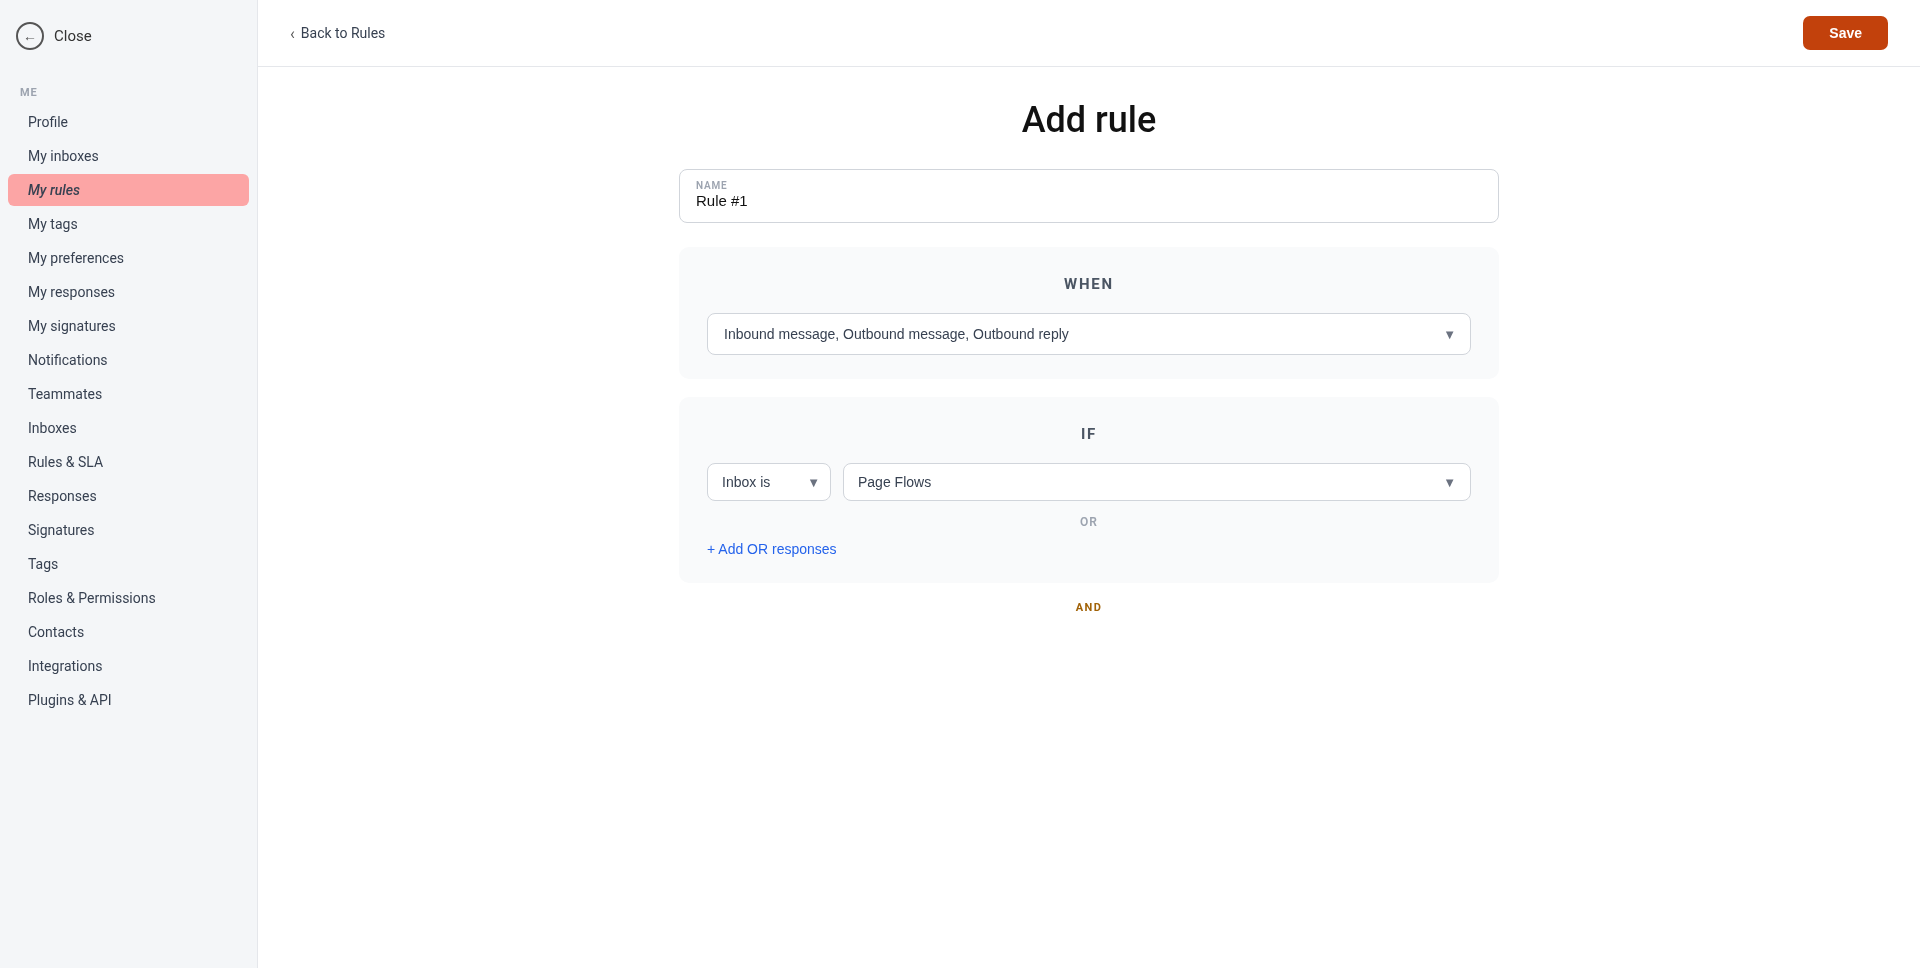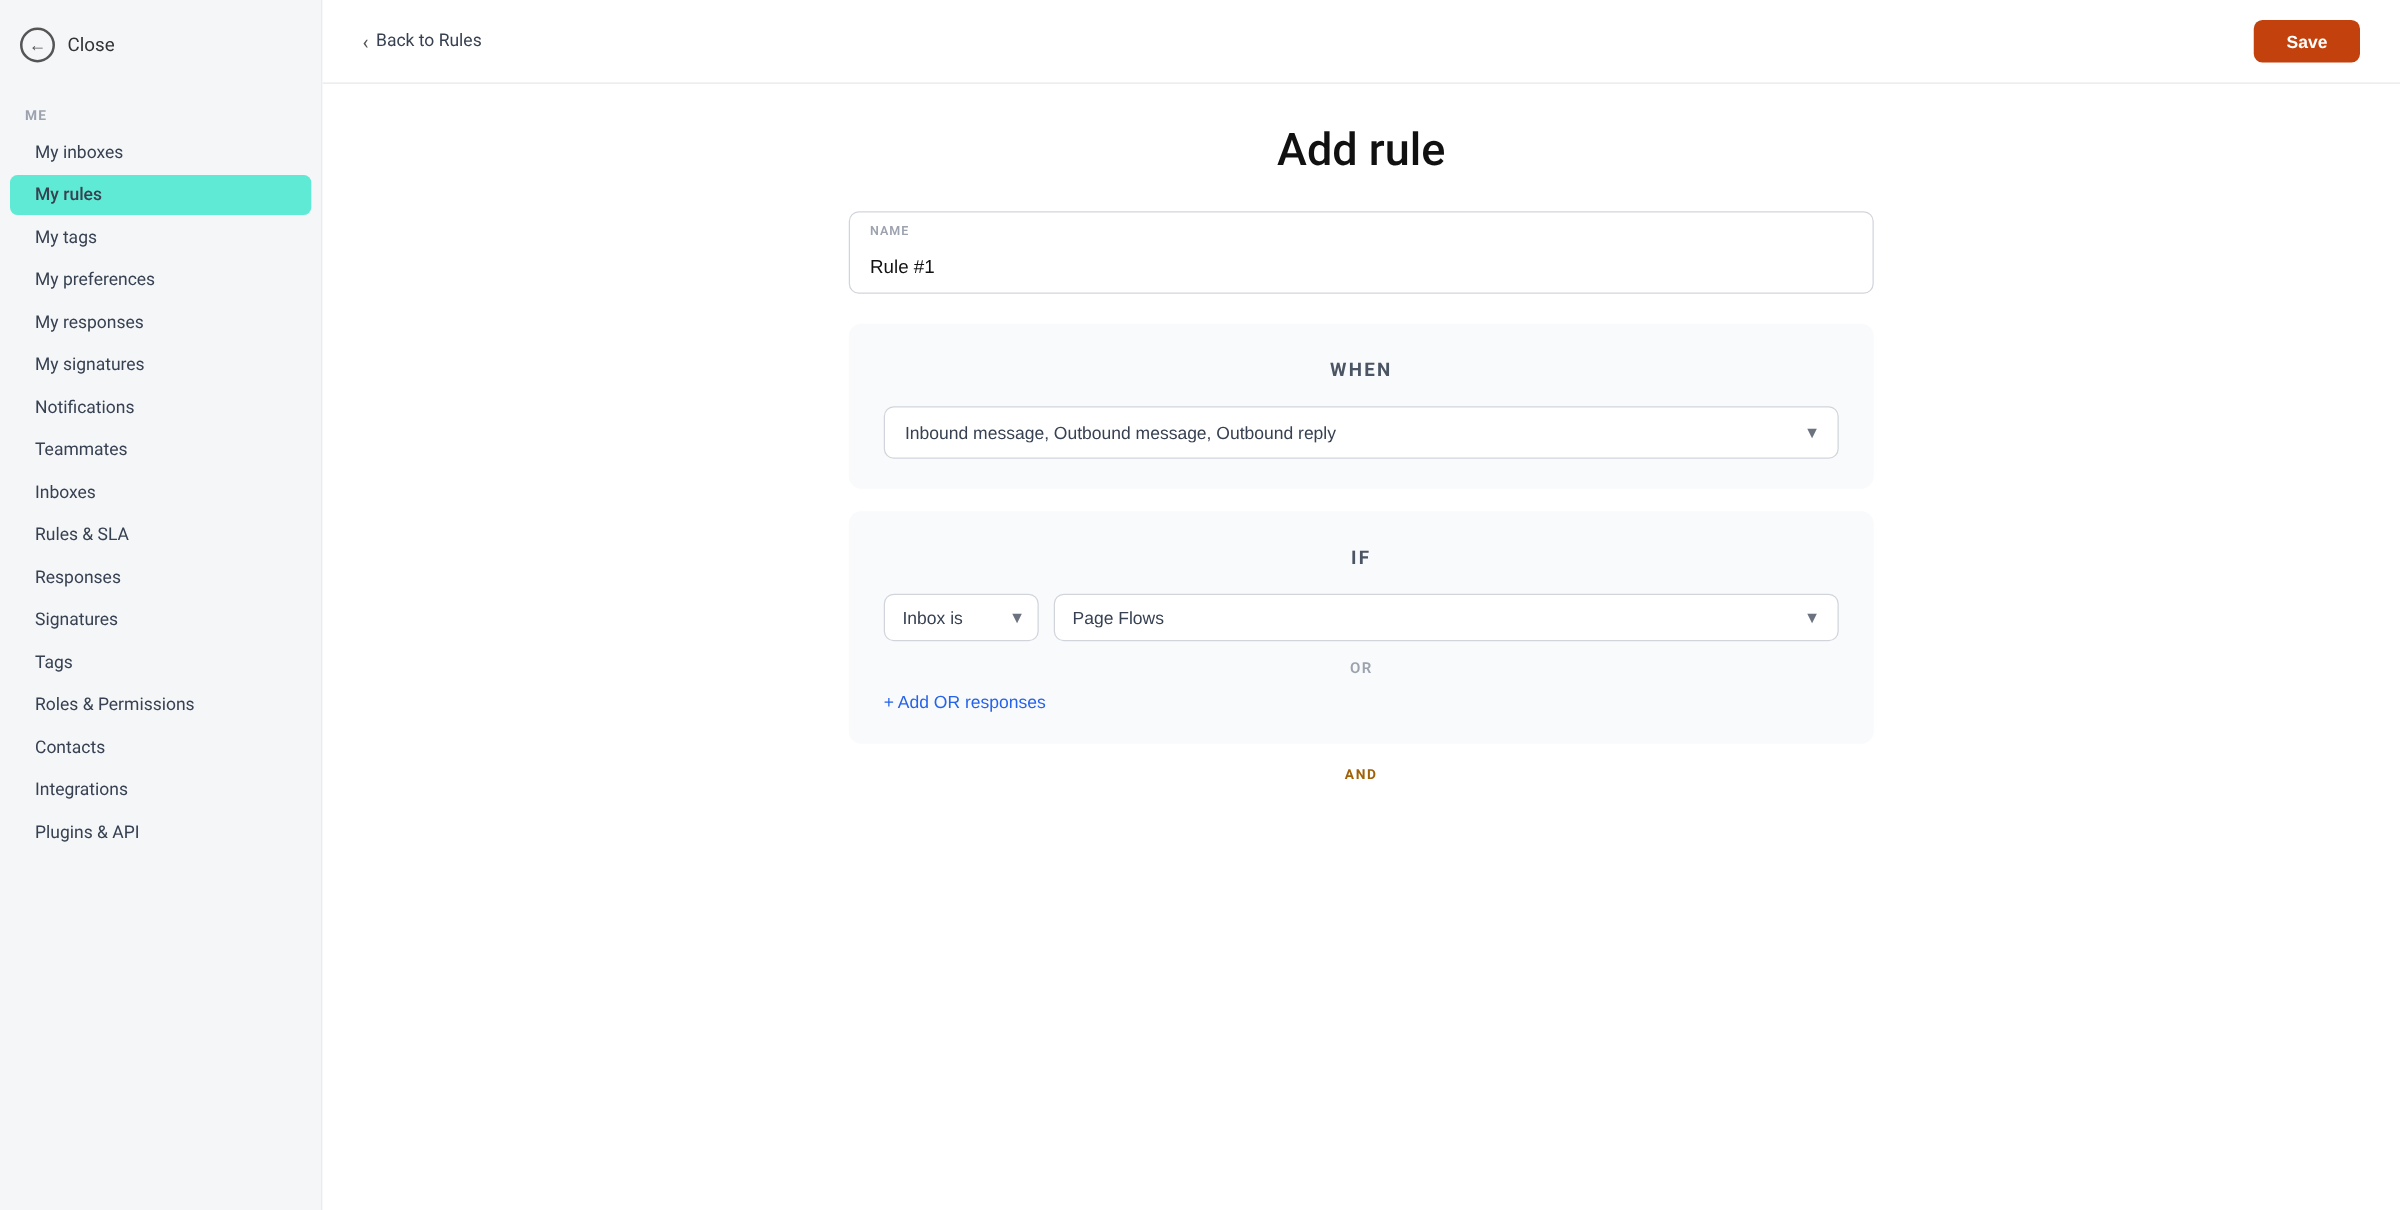--- a/index.html
+++ b/index.html
@@ -45,21 +45,21 @@
       text-transform: uppercase;
     }
     .sidebar-item {
       padding: 8px 20px;
       font-size: 14px;
       color: #374151;
       cursor: pointer;
       border-radius: 6px;
       margin: 1px 8px;
     }
-    .sidebar-item.active { background: #5eead4; font-weight: 500; }
+    .sidebar-item.active { background: #fca5a5; font-weight: 500; font-style: italic; }
 
     
     .main {
       flex: 1;
       display: flex;
       flex-direction: column;
       overflow-y: auto;
       background: #fff;
     }
     .topbar {
@@ -115,21 +115,21 @@
       padding: 10px 16px 12px;
       margin-bottom: 24px;
       background: #fff;
     }
     .name-field-label {
       font-size: 10px;
       font-weight: 600;
       color: #9ca3af;
       letter-spacing: 0.08em;
       text-transform: uppercase;
-      margin-bottom: 12px;
+      margin-bottom: 0;
     }
     .name-field-input {
       border: none;
       outline: none;
       font-size: 15px;
       color: #111;
       width: 100%;
       background: transparent;
     }
 
@@ -259,20 +259,21 @@
 <body>
 
 <aside class="sidebar">
   <div class="sidebar-close">
     <div class="sidebar-close-icon">←</div>
     <span>Close</span>
   </div>
 
   <div class="sidebar-section-label">ME</div>
 
+  <div class="sidebar-item">Profile</div>
   <div class="sidebar-item">My inboxes</div>
   <div class="sidebar-item active">My rules</div>
   <div class="sidebar-item">My tags</div>
   <div class="sidebar-item">My preferences</div>
   <div class="sidebar-item">My responses</div>
   <div class="sidebar-item">My signatures</div>
   <div class="sidebar-item">Notifications</div>
 
 
   <div class="sidebar-item">Teammates</div>

